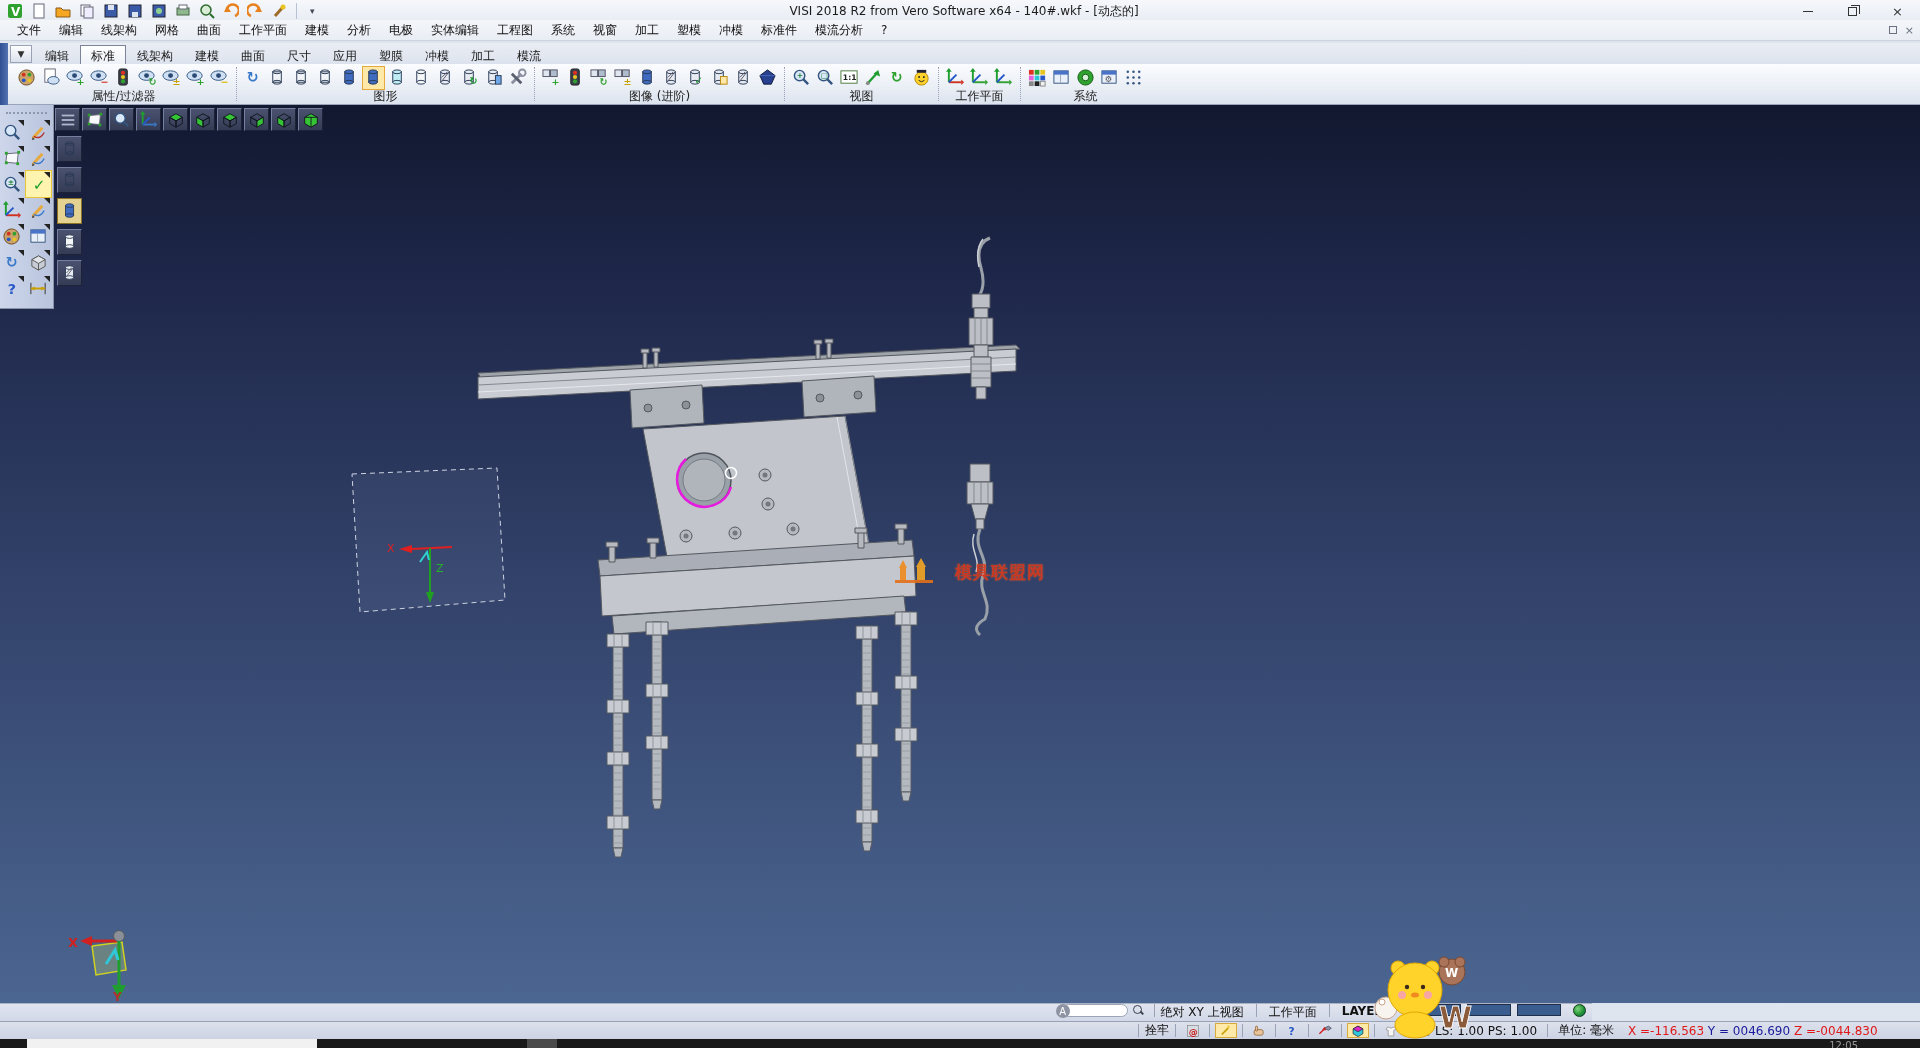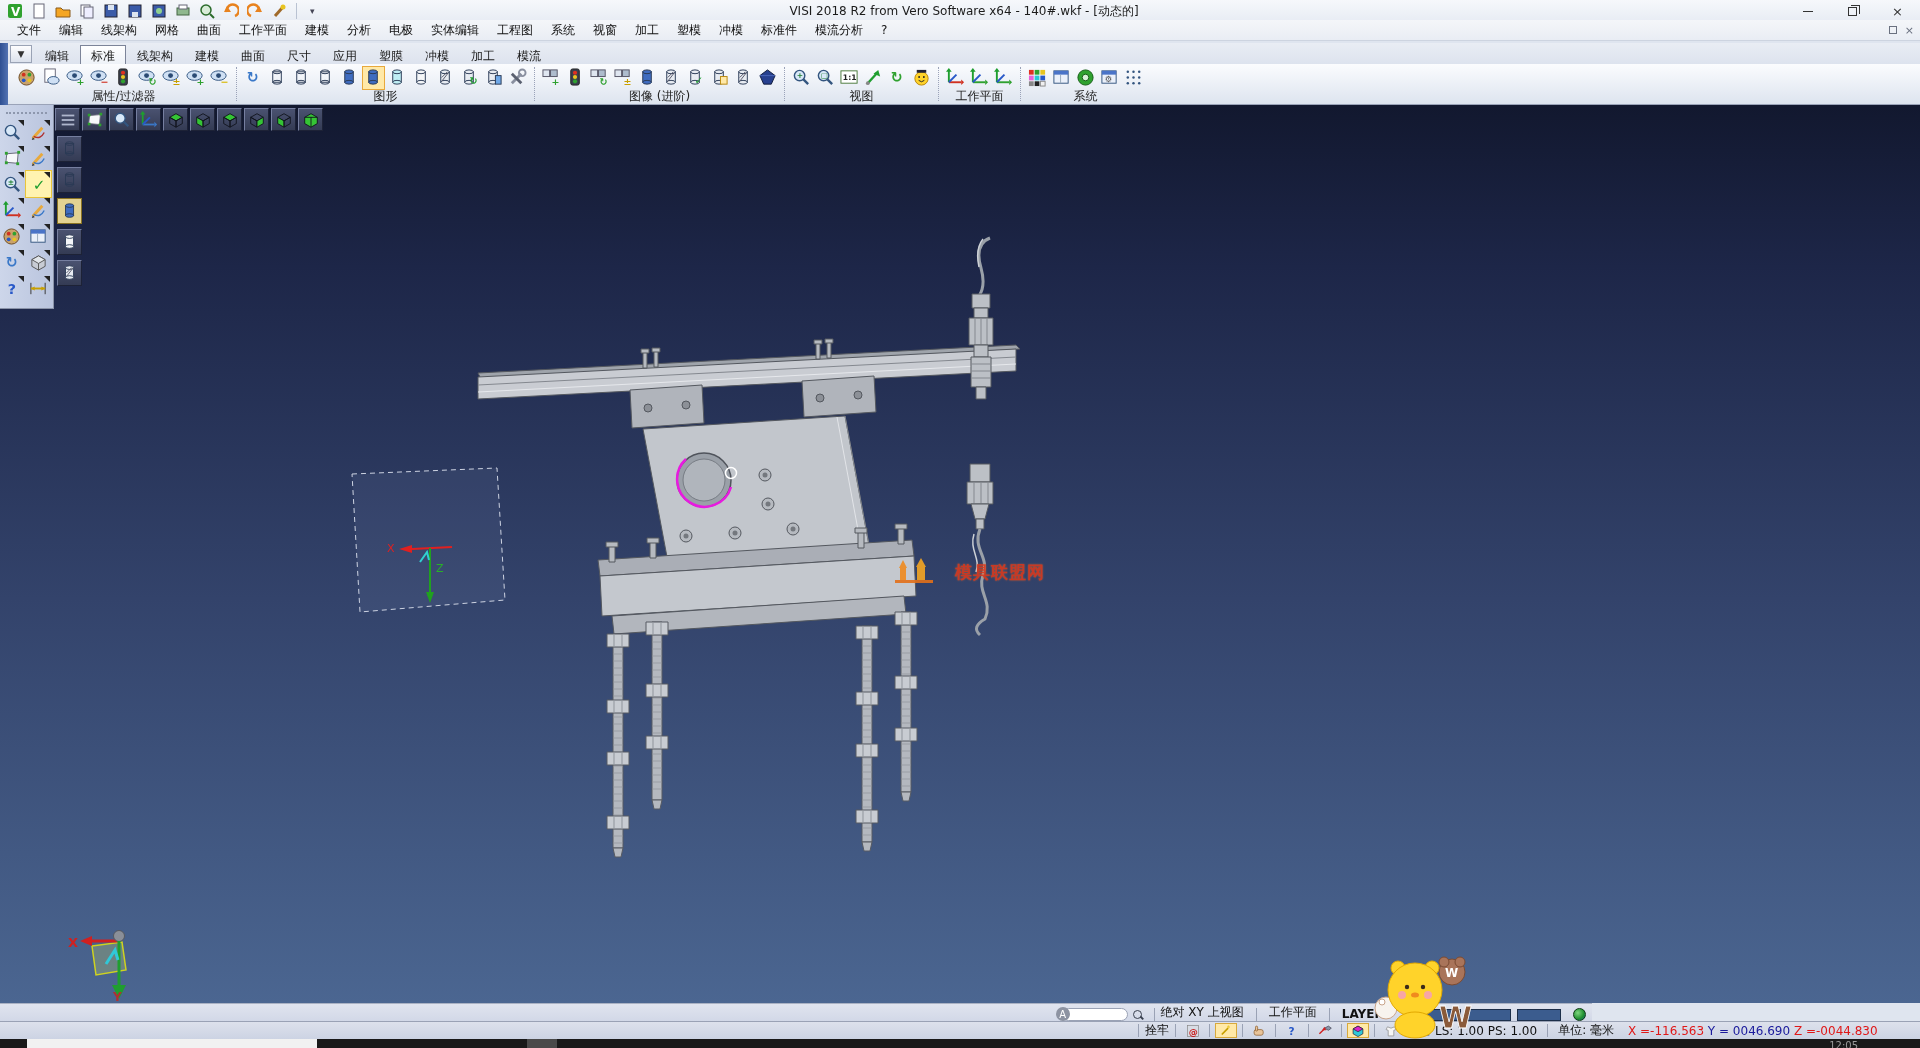--- a/index.html
+++ b/index.html
@@ -77,21 +77,21 @@
   .vstrip { position:absolute; left:57px; top:136px; display:flex; flex-direction:column; gap:5px; z-index:3; }
   .vstrip .tbtn { height:26px; }
 
   .watermark { position:absolute; left:893px; top:510px; display:flex; align-items:center; gap:20px;
     z-index:2; opacity:.9; filter:blur(.3px);margin-top:48px; }
   .wm-towers svg { width:42px; height:26px; }
   .wm-text { color:#d9391e; font-weight:bold; font-size:17px; letter-spacing:1px; text-shadow:0 0 2px rgba(255,120,40,.6); }
 
   
   .status1 { position:absolute; left:0; top:1003px; width:1592px; height:18px;
-    background:linear-gradient(#e0e4ef,#d2d8e7); border-top:1px solid #aab2c4; display:flex; align-items:flex-end; justify-content:flex-end; z-index:5; font-size:12px; color:#111; }
+    background:linear-gradient(#e0e4ef,#d2d8e7); border-top:1px solid #aab2c4; display:flex; align-items:flex-start; justify-content:flex-end; z-index:5; font-size:12px; color:#111; }
   .status2 { position:absolute; left:0; top:1021px; width:1920px; height:18px;
     background:linear-gradient(#dde1ec,#ccd3e3); border-top:1px solid #9aa2b5; display:flex; align-items:center; z-index:5; font-size:12px; color:#111; }
   .sdiv { width:1px; height:13px; background:#9aa2b5; margin:0 6px; }
   .search-pill { width:66px; height:13px; background:#fff; border:1px solid #9aa2b5; border-radius:7px; }
   .a-badge { width:14px; height:14px; border-radius:50%; background:#8d93a2; color:#fff; font-size:10px;
     display:flex; align-items:center; justify-content:center; margin-right:-8px; z-index:1; }
   .mag { width:12px; height:12px; position:relative; margin:0 4px; }
   .mag::before { content:""; position:absolute; left:1px; top:1px; width:7px; height:7px; border:1.5px solid #3a4150; border-radius:50%; }
   .mag::after { content:""; position:absolute; left:8px; top:8px; width:4px; height:1.5px; background:#3a4150; transform:rotate(45deg); }
   .layer { font-weight:bold; }

